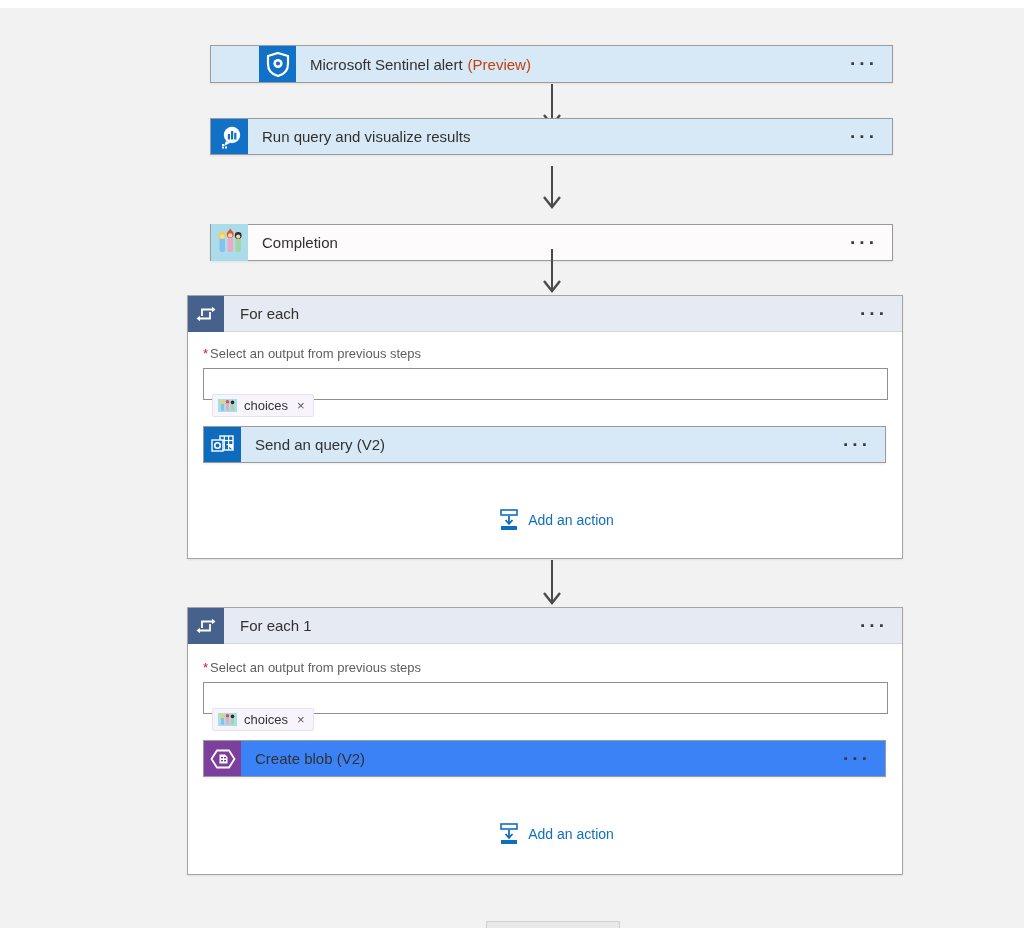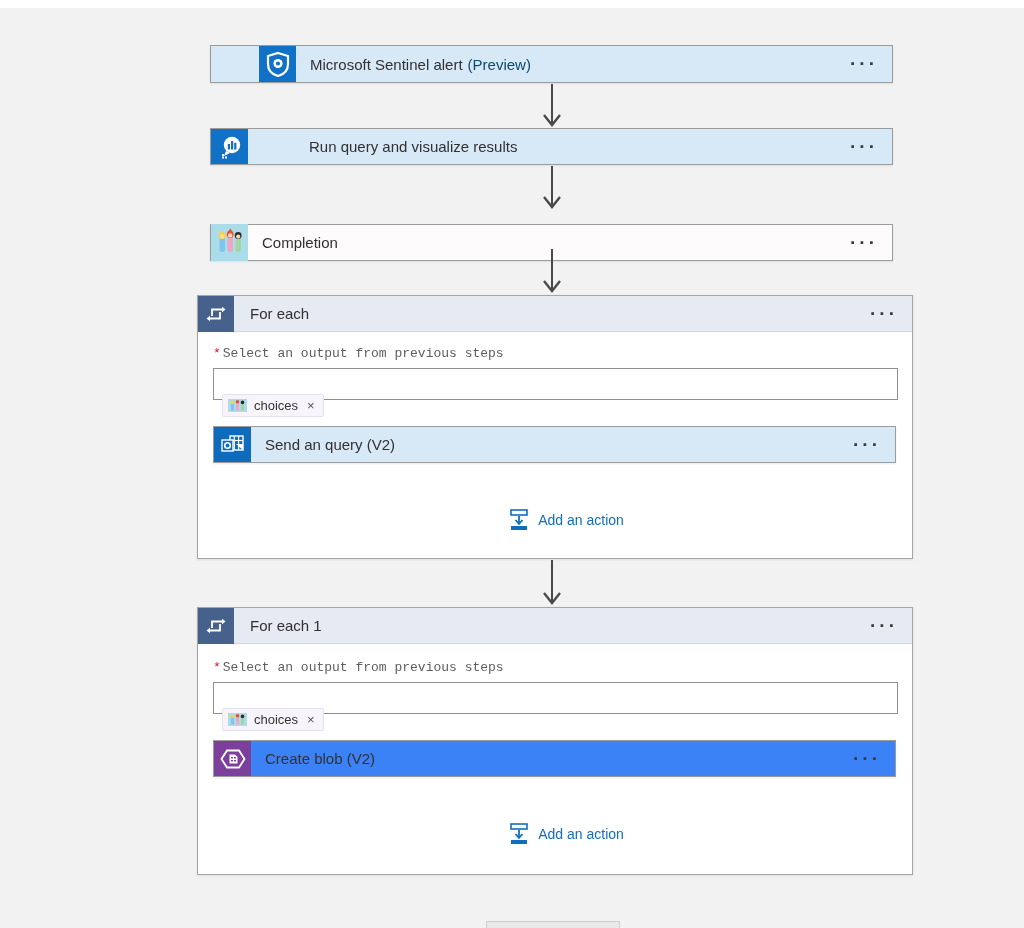--- a/index.html
+++ b/index.html
@@ -13,46 +13,46 @@
 
   
   .card {
     position:absolute; left:210px; width:683px; height:37px;
     border:1px solid #9b9b9b; background:#d7e8f6;
     display:flex; align-items:center; cursor:pointer;
     box-shadow:0 1px 2px rgba(0,0,0,0.08);
   }
   .card .icon-box { width:37px; height:100%; flex:0 0 37px; display:flex; align-items:center; justify-content:center; }
   .card .title { margin-left:14px; font-size:15px; color:#323130; white-space:nowrap; }
-  .badge { color:#0c4a6e; margin-left:5px; font-size:15px; }
+  .badge { color:#c2410c; margin-left:5px; font-size:15px; }
   .menu-dots {
     margin-left:auto; padding:0 14px; color:#3a3a3a; font-size:19px;
     letter-spacing:3px; font-weight:bold; line-height:10px; cursor:pointer; user-select:none;
   }
 
   
   .arrow { position:absolute; left:539px; width:26px; }
   .arrow svg { display:block; }
 
   
   .scope {
-    position:absolute; left:197px; width:716px; background:#ffffff;
+    position:absolute; left:187px; width:716px; background:#ffffff;
     border:1px solid #a5a5a5; box-shadow:0 1px 2px rgba(0,0,0,0.08);
   }
   .scope-header {
     height:36px; background:#e6eaf2; display:flex; align-items:center;
     border-bottom:1px solid #d2d6de; cursor:pointer;
   }
   .scope-header .scope-icon {
     width:36px; height:36px; flex:0 0 36px; background:#45618c;
     display:flex; align-items:center; justify-content:center;
   }
   .scope-header .title { margin-left:16px; font-size:15px; color:#323130; }
 
-  .field-label { position:absolute; left:15px; font-size:13px; color:#5e5e5e;font-family:Liberation Mono, monospace; }
+  .field-label { position:absolute; left:15px; font-size:13px; color:#5e5e5e; }
   .req { color:#dd0f2d; margin-right:2px; }
   .token-input {
     position:absolute; left:15px; width:685px; height:32px;
     background:#fff; border:1px solid #8f8f8f; display:flex; align-items:center;
     padding-left:8px; cursor:text;
   }
   .chip {
     display:flex; align-items:center; gap:7px;
     background:#f7f5fb; border:1px solid #e4e2ee; border-radius:2px;
     padding:3px 8px 3px 5px; font-size:13px; color:#333; cursor:default;margin-top:42px;
@@ -90,21 +90,21 @@
     <span class="menu-dots">···</span>
   </div>
 
   <div class="arrow" style="top:84px;">
     <svg width="26" height="44" viewBox="0 0 26 44">
       <line x1="13" y1="0" x2="13" y2="40" stroke="#4a4a4a" stroke-width="2"></line>
       <polyline points="5,31 13,41 21,31" fill="none" stroke="#4a4a4a" stroke-width="2.4"></polyline>
     </svg>
   </div>
 
-  <div class="card" style="top:128px;gap:47px;">
+  <div class="card" style="top:118px;">
     <div class="icon-box" style="background:#1071c7;">
       <svg width="28" height="28" viewBox="0 0 28 28">
         <circle cx="16" cy="12" r="8.2" fill="#ffffff"></circle>
         <path d="M10 18 L8 23 L14 20 Z" fill="#ffffff"></path>
         <rect x="11.8" y="11" width="2.2" height="5.5" fill="#1071c7"></rect>
         <rect x="15" y="8" width="2.2" height="8.5" fill="#1071c7"></rect>
         <rect x="18.2" y="9.8" width="2.2" height="6.7" fill="#1071c7"></rect>
         <rect x="6" y="21" width="2" height="2" fill="#ffffff"></rect>
         <rect x="9" y="23.5" width="2" height="2" fill="#ffffff"></rect>
         <rect x="6" y="23.5" width="2" height="2" fill="#ffffff"></rect>

